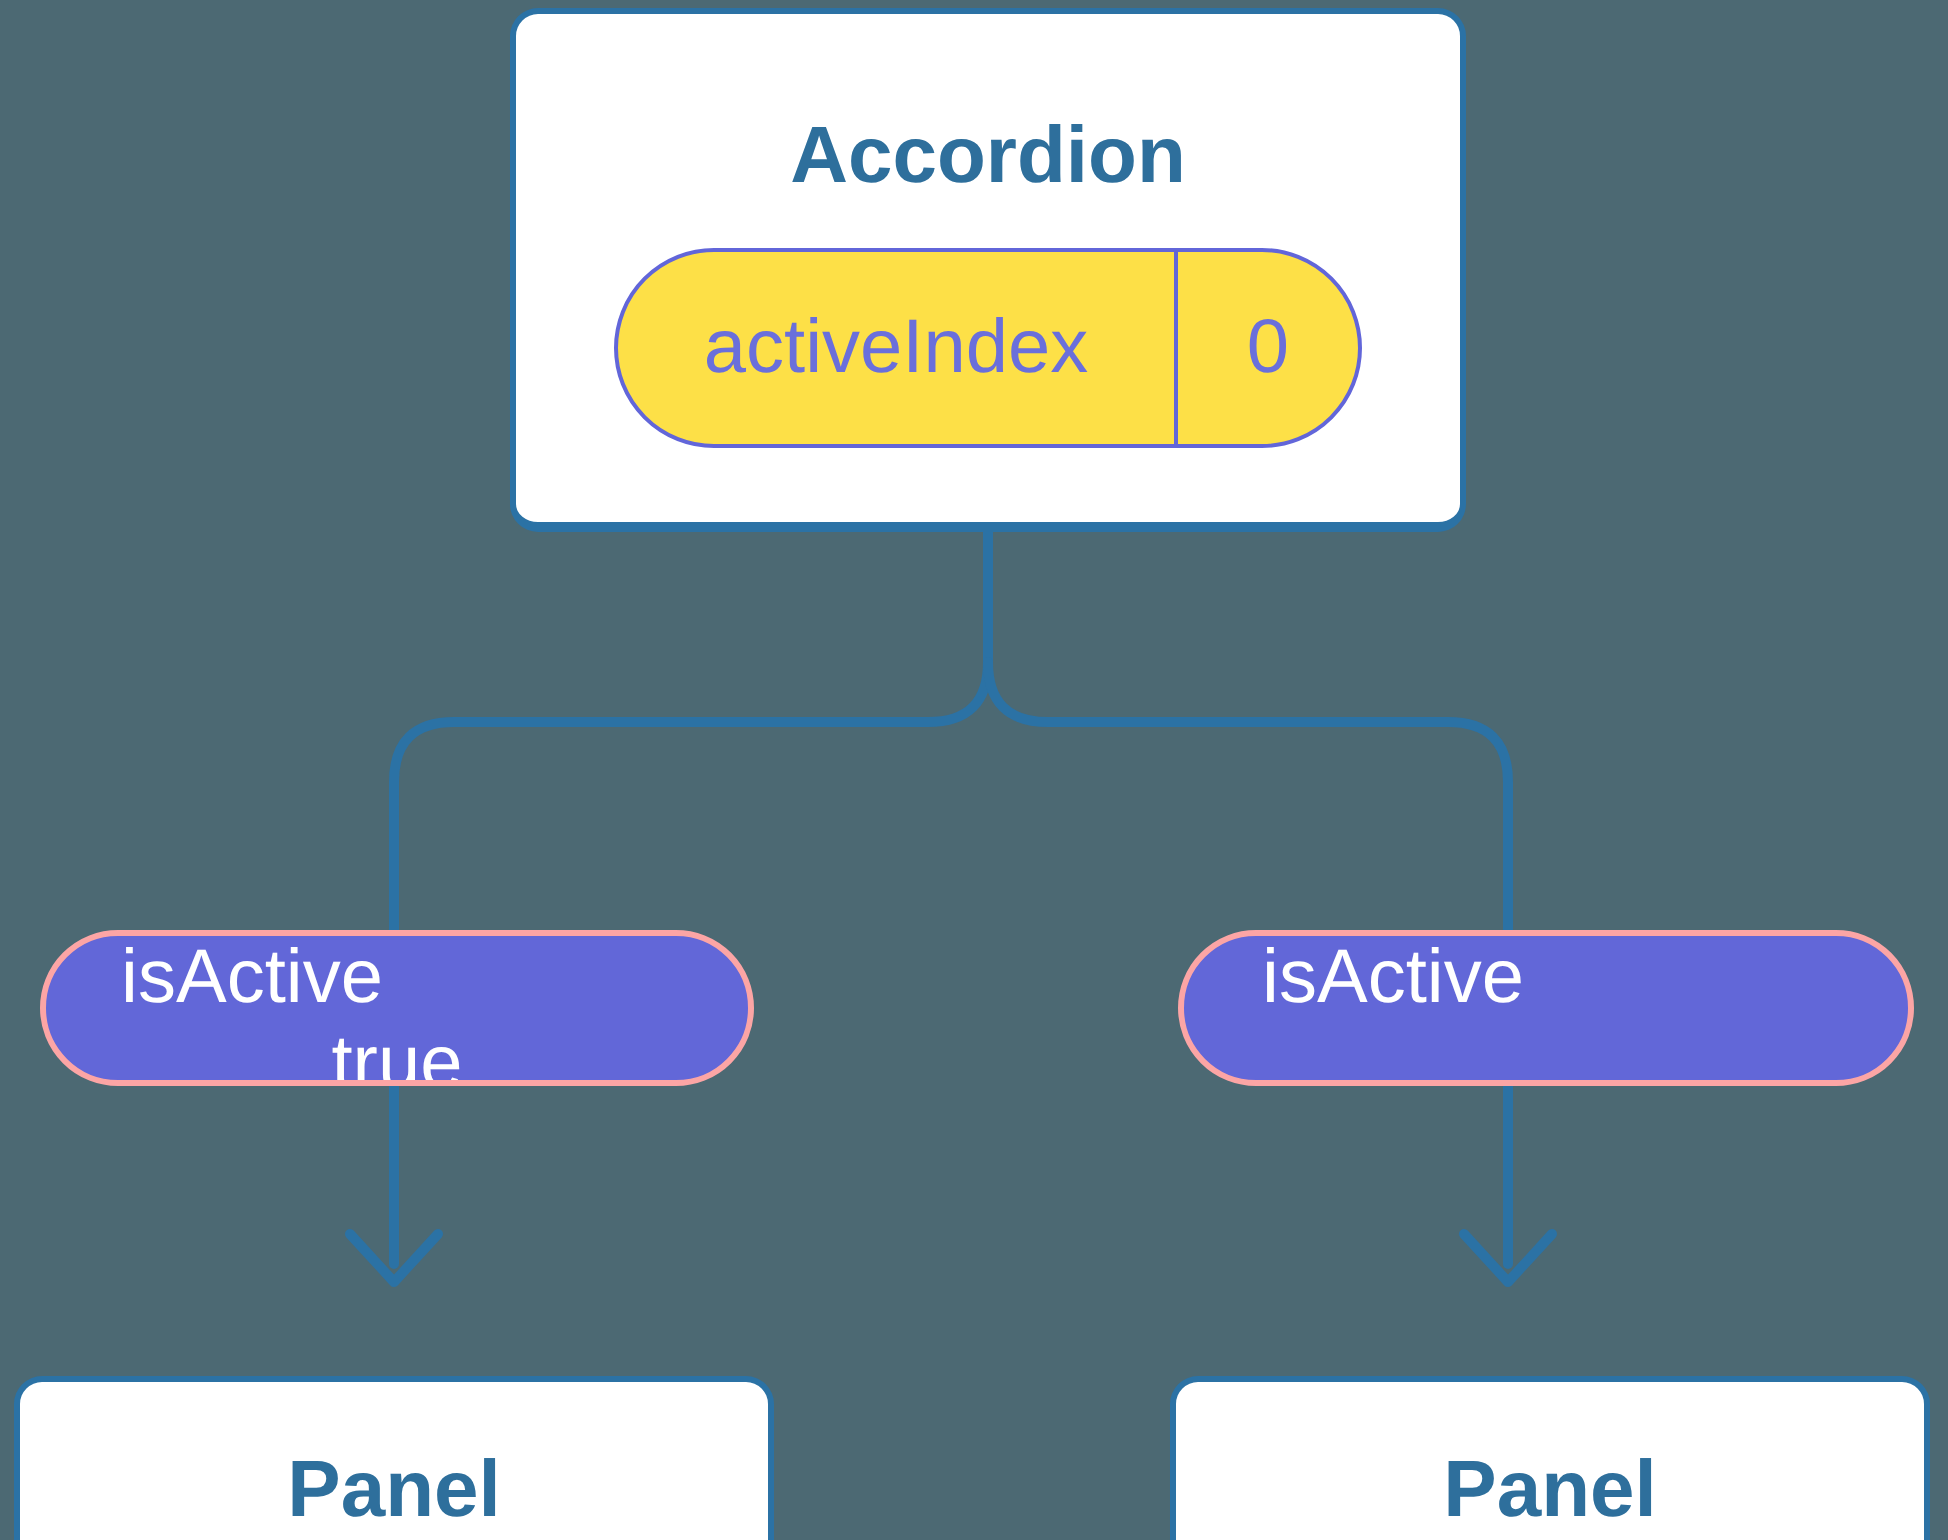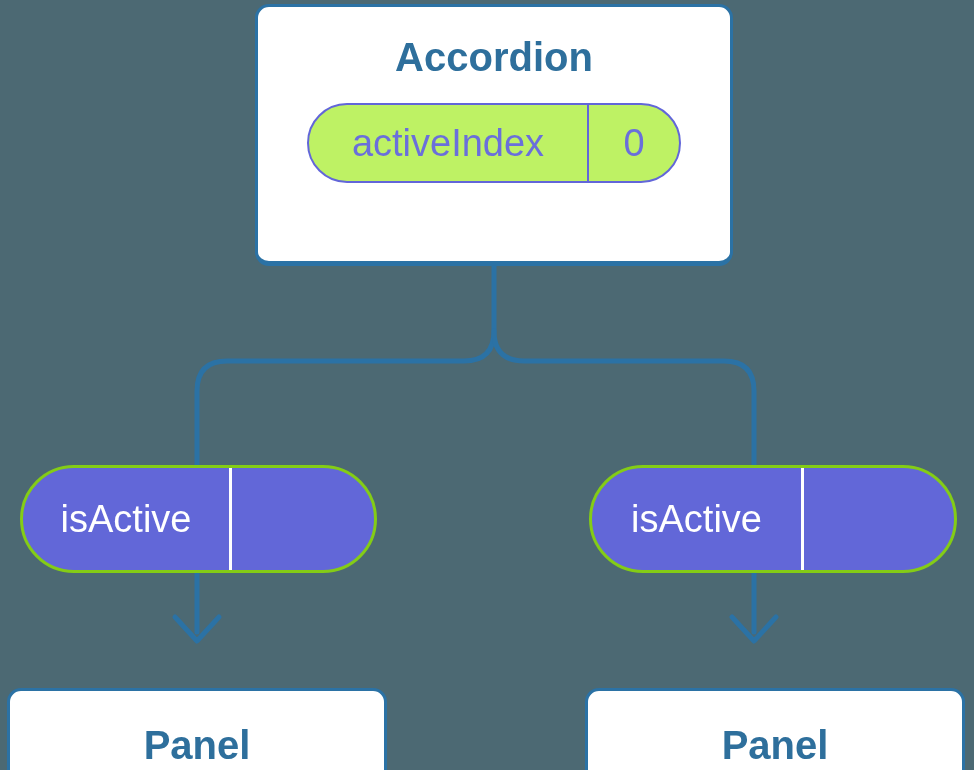--- a/index.html
+++ b/index.html
@@ -32,62 +32,63 @@
 
   .root-box {
     left: 255px; top: 4px;
     width: 478px; height: 262px;
     display: flex;
     flex-direction: column;
     align-items: center;
   }
 
   .component-title {
-    margin-top: 26px;
+    margin-top: 47px;
     font-size: 40px;
     line-height: 48px;
     font-weight: 600;
     color: #2e6f9c;
   }
 
   .state-pill {
     box-sizing: border-box;
     margin-top: 22px;
     width: 374px;
-    height: 80px;
+    height: 100px;
     border: 2.5px solid #6266d9;
     border-radius: 54px;
     display: flex;
     align-items: stretch;
-    background: #bef264;
+    background: #fde047;
     overflow: hidden;
   }
   .state-pill .cell {
     display: flex;
     align-items: center;
     justify-content: center;
     font-size: 38px;
     color: #6a6fdb;
   }
   .state-pill .cell.label { width: 278px; }
   .state-pill .cell.value { flex: 1; }
   .state-pill .divider { width: 2px; background: #6266d9; }
 
   .prop-pill {
     position: absolute;
     box-sizing: border-box;
     top: 465px;
-    height: 108px;
+    height: 78px;
     background: #6267d8;
-    border: 3px solid #84cc16;
+    border: 3px solid #fca5a5;
     border-radius: 54px;
     display: flex;
     align-items: stretch;
     overflow: hidden;
     z-index: 2;
+    flex-direction: column;
   }
   .prop-pill .cell {
     display: flex;
     align-items: center;
     justify-content: center;
     font-size: 38px;
     color: #ffffff;
   }
   .prop-pill .cell.value { flex: 1; }
   .prop-pill .divider { width: 2.5px; background: #ffffff; }
@@ -130,20 +131,21 @@
     <div class="state-pill">
       <div class="cell label">activeIndex</div>
       <div class="divider"></div>
       <div class="cell value">0</div>
     </div>
   </div>
 
   <div class="prop-pill pill-left">
     <div class="cell label">isActive</div>
     <div class="divider"></div>
+    <div class="cell value">true</div>
   </div>
 
   <div class="prop-pill pill-right">
     <div class="cell label">isActive</div>
     <div class="divider"></div>
   </div>
 
   <div class="component-box panel-box panel-left">
     <div class="panel-title">Panel</div>
   </div>

